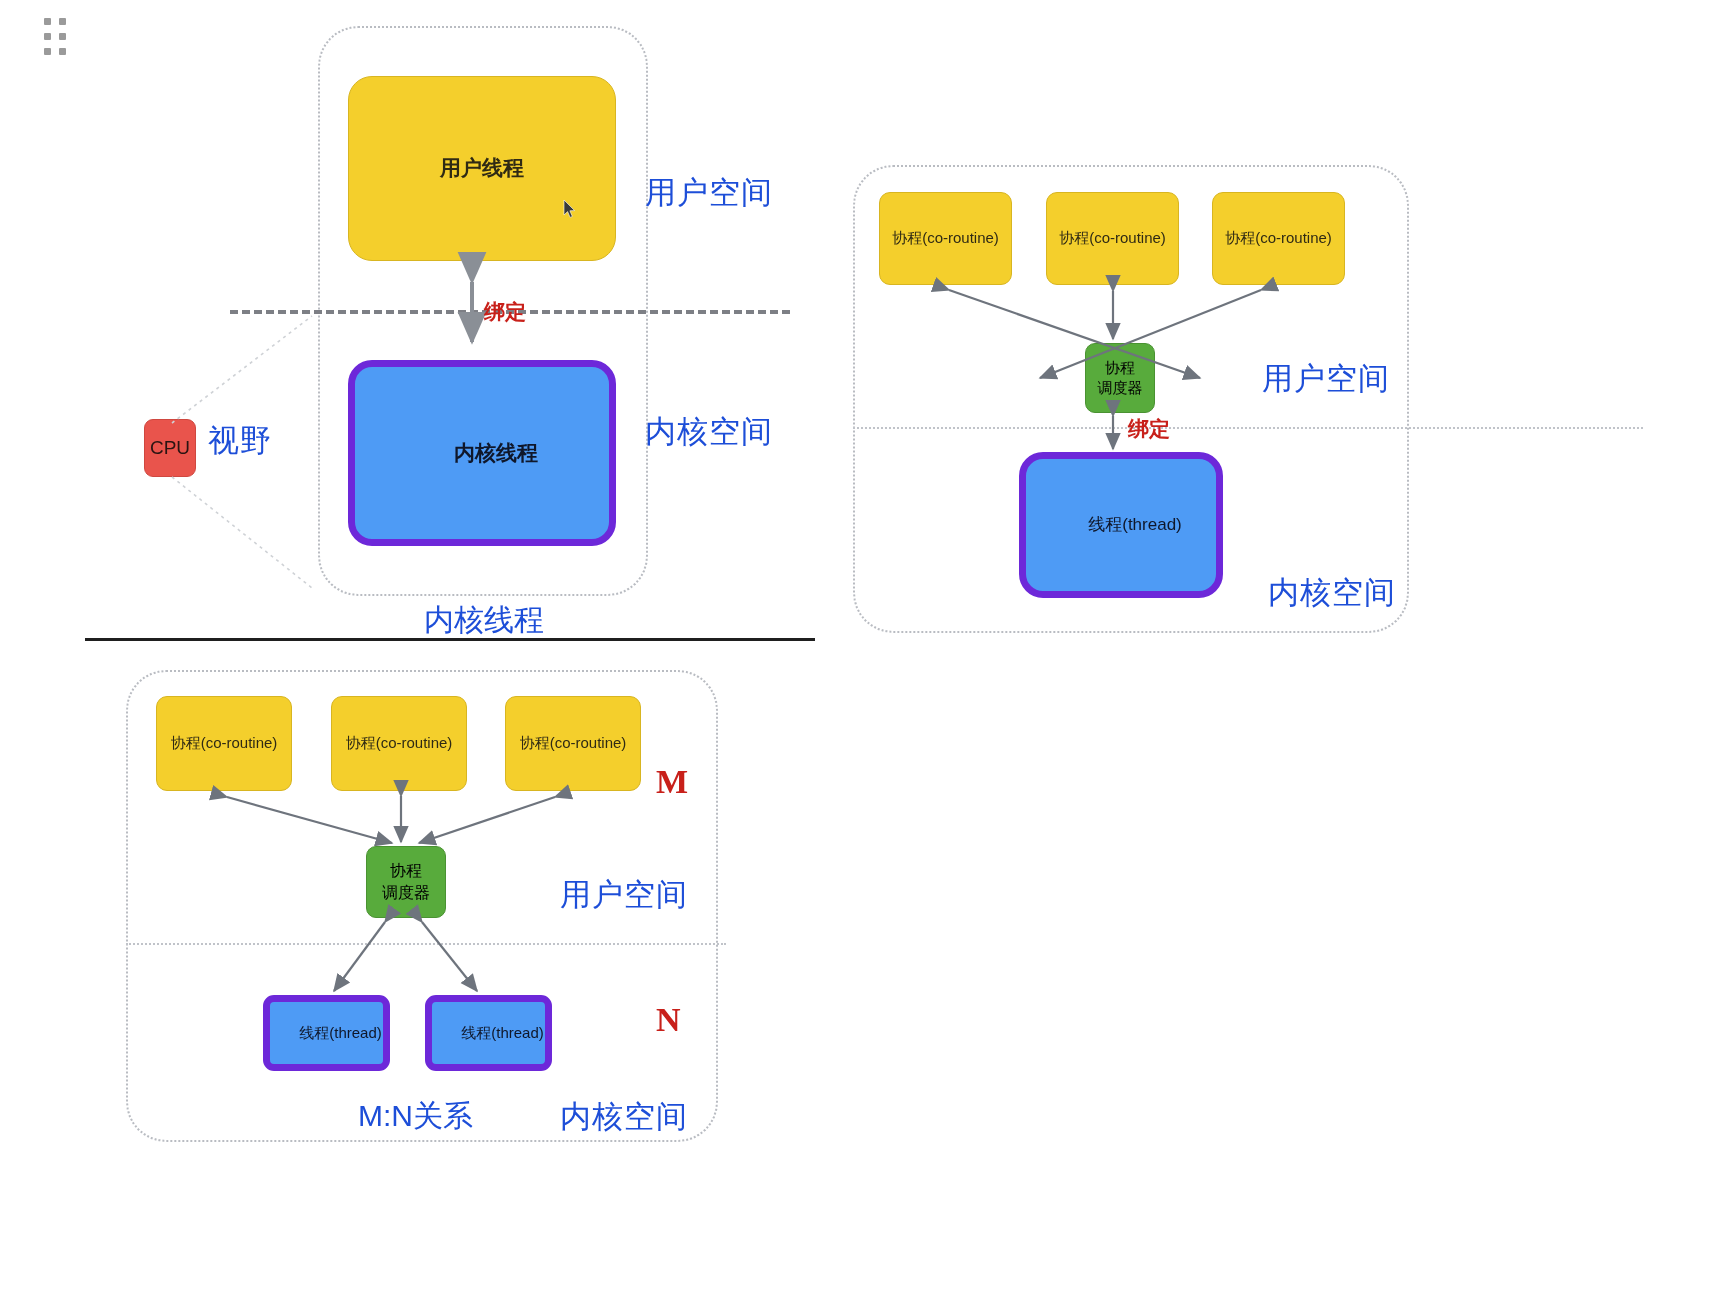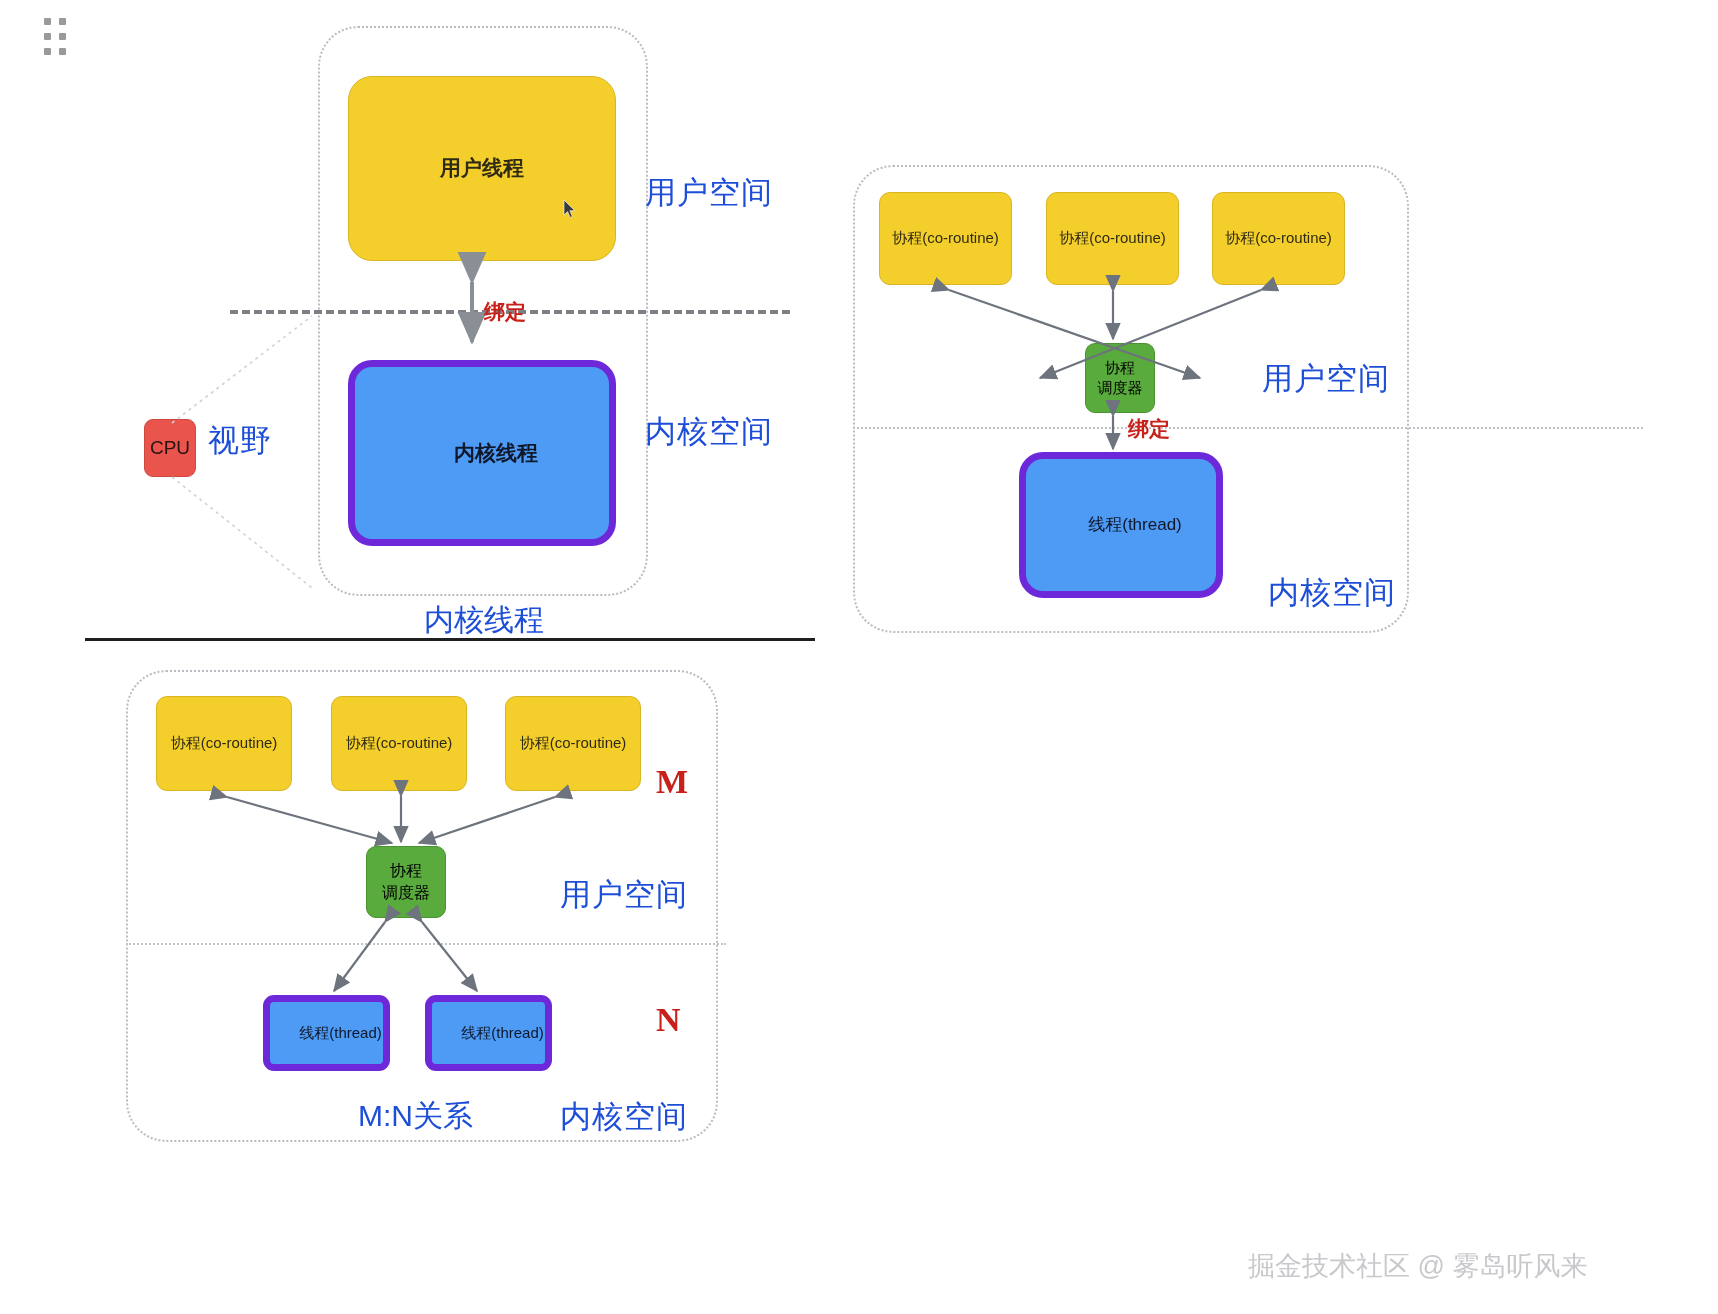--- a/index.html
+++ b/index.html
@@ -214,15 +214,14 @@
 
     <div class="label label-mn" style="left:656px;top:1001px;">N</div>
 
     <div class="label label-space" style="left:560px;top:874px;">用户空间</div>
 
     <div class="label label-space" style="left:560px;top:1096px;">内核空间</div>
 
     <div class="label label-caption" style="left:358px;top:1096px;">M:N关系</div>
   </div>
 
-  <div id="watermark" style="left:1248px;top:1248px;">掘金技术社区 @ 雾岛听风来</div>
 
 </div>
 
 </body></html>

